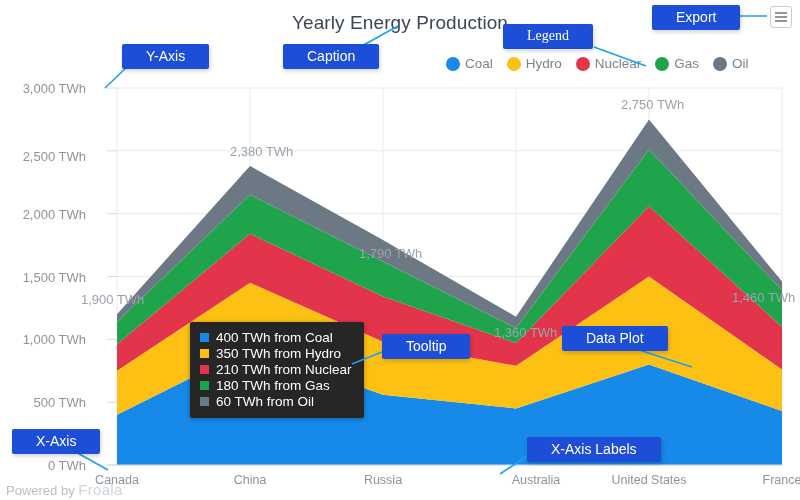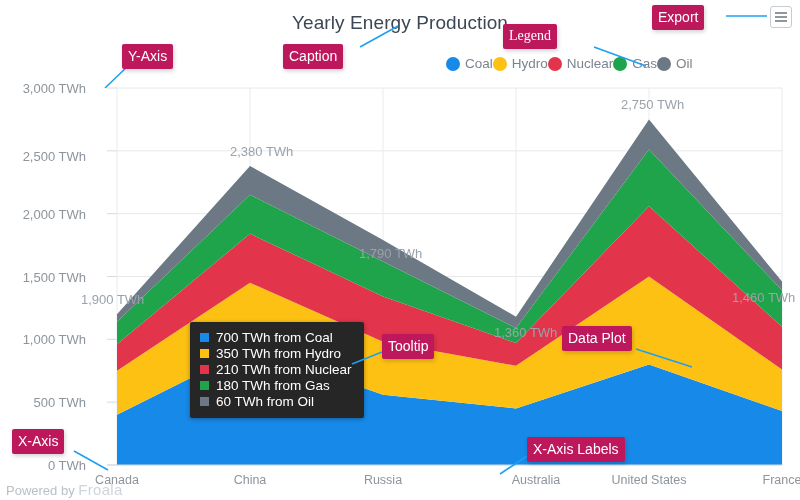--- a/index.html
+++ b/index.html
@@ -14,21 +14,21 @@
   
   .chart-title{
     position:absolute;left:0;right:0;top:12px;
     text-align:center;font-size:19px;color:#3b4754;font-weight:400;
     letter-spacing:.1px;
   }
 
   
   .legend{
     position:absolute;top:56px;left:446px;
-    display:flex;align-items:center;
+    display:flex;align-items:center;gap:14px;
     white-space:nowrap;
   }
   .legend-item{display:flex;align-items:center;gap:5px;}
   .legend-dot{width:14px;height:14px;border-radius:50%;display:block;}
   .legend-label{font-size:13.5px;color:#7b848e;}
 
   
   .menu-icon{
     position:absolute;top:6px;left:770px;
     width:22px;height:22px;border:1px solid #c8ccd0;border-radius:3px;
@@ -59,22 +59,22 @@
     background:#262626;border-radius:2px;
     padding:7px 12px 8px 10px;
     box-shadow:0 1px 4px rgba(0,0,0,.35);
   }
   .tooltip-row{display:flex;align-items:center;gap:7px;margin:1px 0;}
   .tt-sw{width:9px;height:9px;display:block;flex:0 0 auto;}
   .tt-text{color:#fff;font-size:13.5px;white-space:nowrap;}
 
   
   .callout{
-    position:absolute;background:#be185d;color:#fff;
-    font-size:14px;padding:4px 6px 5px;border-radius:2px;
+    position:absolute;background:#1d4ed8;color:#fff;
+    font-size:14px;padding:4px 24px 5px;border-radius:2px;
     white-space:nowrap;box-shadow:1px 2px 4px rgba(0,0,0,.18);
     line-height:1.15;
   }
   .leader{position:absolute;overflow:visible;pointer-events:none;}
   .leader line{stroke:#1ea0f0;stroke-width:1.6;}
 
   
   .footer{
     position:absolute;left:6px;bottom:2px;
     font-size:13px;color:#b9c0c6;
@@ -169,21 +169,21 @@
         <div class="pointlabel" style="left: 359px; top: 246.057px;">1,790 TWh</div>
         <div class="pointlabel" style="left: 494px; top: 324.713px;">1,360 TWh</div>
         <div class="pointlabel" style="left: 621px; top: 97.4167px;">2,750 TWh</div>
         <div class="pointlabel" style="left: 732px; top: 289.527px;">1,460 TWh</div>
       </div>
   </div>
 
   <div class="tooltip" id="tooltip">
       <div class="tooltip-row">
         <span class="tt-sw" style="background: rgb(23, 137, 232);"></span>
-        <span class="tt-text">700 TWh from Coal</span>
+        <span class="tt-text">400 TWh from Coal</span>
       </div>
       <div class="tooltip-row">
         <span class="tt-sw" style="background: rgb(253, 193, 19);"></span>
         <span class="tt-text">350 TWh from Hydro</span>
       </div>
       <div class="tooltip-row">
         <span class="tt-sw" style="background: rgb(226, 52, 74);"></span>
         <span class="tt-text">210 TWh from Nuclear</span>
       </div>
       <div class="tooltip-row">

